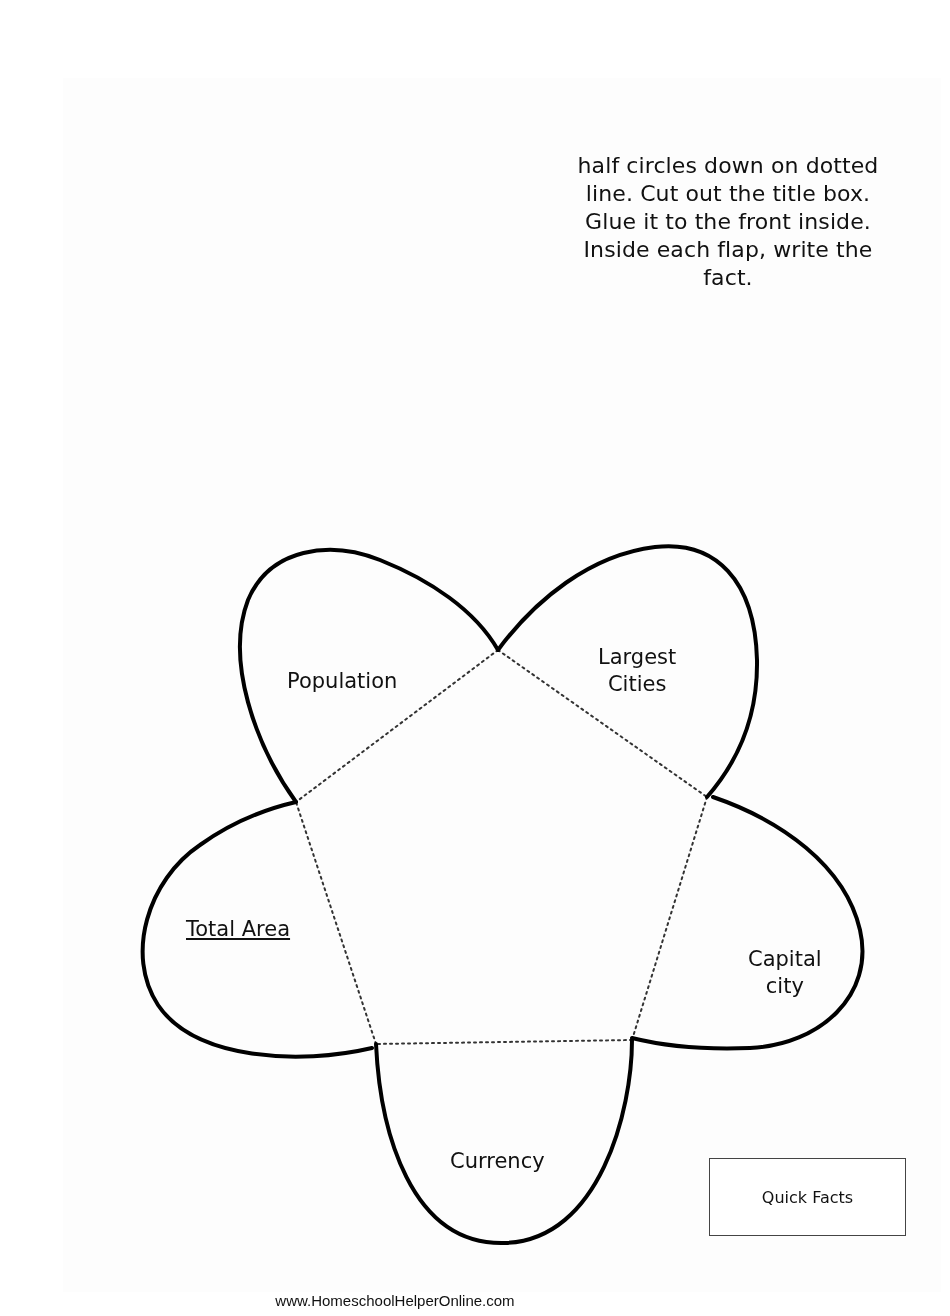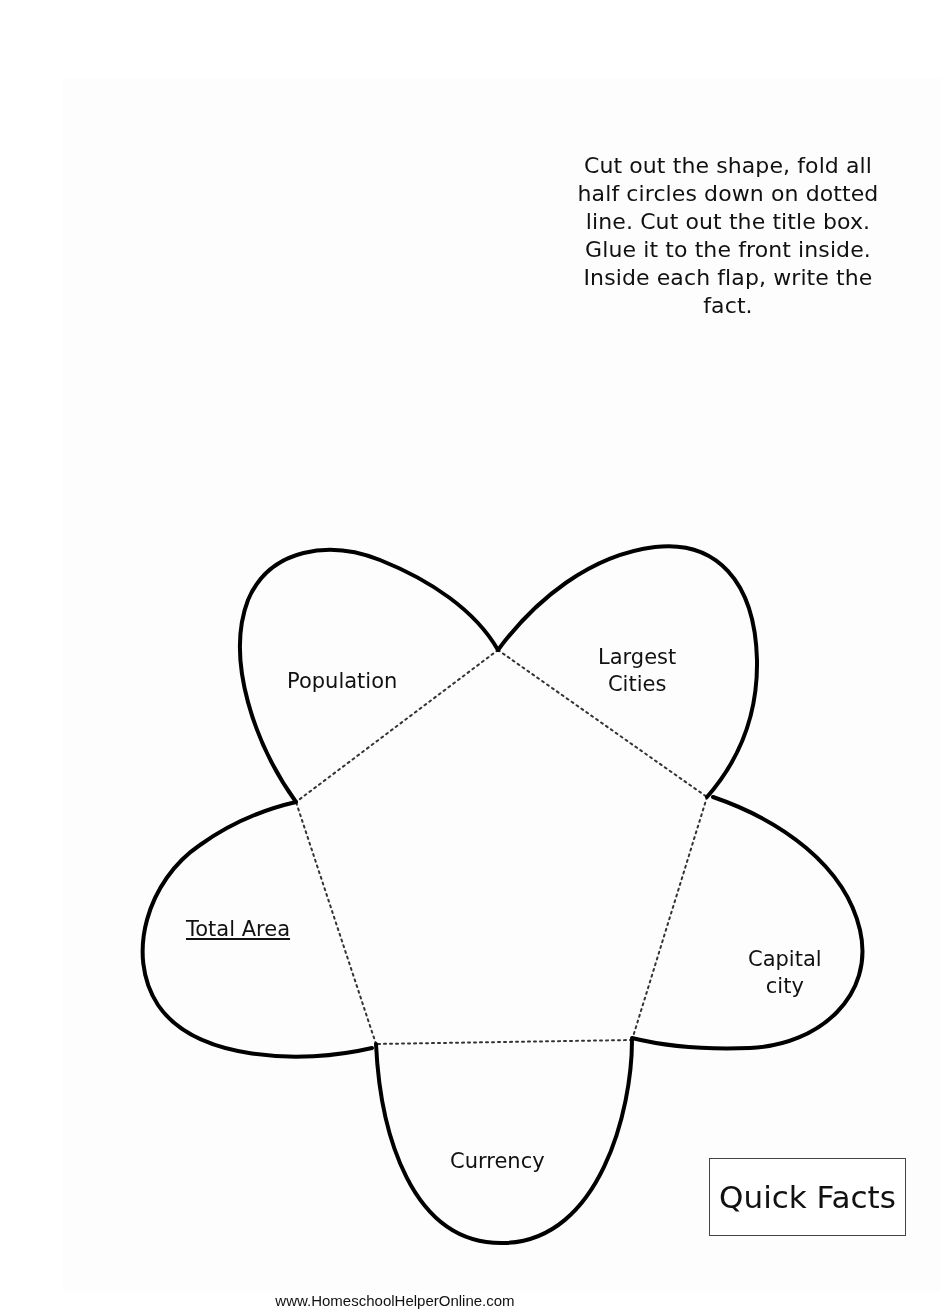--- a/index.html
+++ b/index.html
@@ -21,34 +21,33 @@
   svg.flower { position: absolute; left: 0; top: 0; }
   .label {
     position: absolute; font-size: 21px; line-height: 27px; color: #111;
     text-align: center; white-space: nowrap; margin-top: 36px;
   }
   .label span { display: block; }
   .title-box {
     position: absolute; left: 709px; top: 1158px; width: 195px; height: 76px;
     border: 1.5px solid #444; background: #fff;
     display: flex; align-items: center; justify-content: center;
-    font-size: 31px; color: #111;
+    font-size: 16px; color: #111;
   }
   .footer {
     position: absolute; left: 0; width: 790px; top: 1292px; text-align: center;
     font-family: "Liberation Sans", sans-serif; font-size: 15px; color: #111;
   }
 </style>
 </head>
 <body>
 
 <div class="page-panel"></div>
 
 <div class="instructions">
-  <span>Cut out the shape, fold all</span>
   <span>half circles down on dotted</span>
   <span>line.  Cut out the title box.</span>
   <span>Glue it to the front inside.</span>
   <span>Inside each flap, write the</span>
   <span>fact.</span>
 </div>
 
 <svg class="flower" width="950" height="1316" viewBox="0 0 950 1316">
 
   <g fill="none" stroke="#333" stroke-width="2" stroke-dasharray="2 4" stroke-linecap="round">

